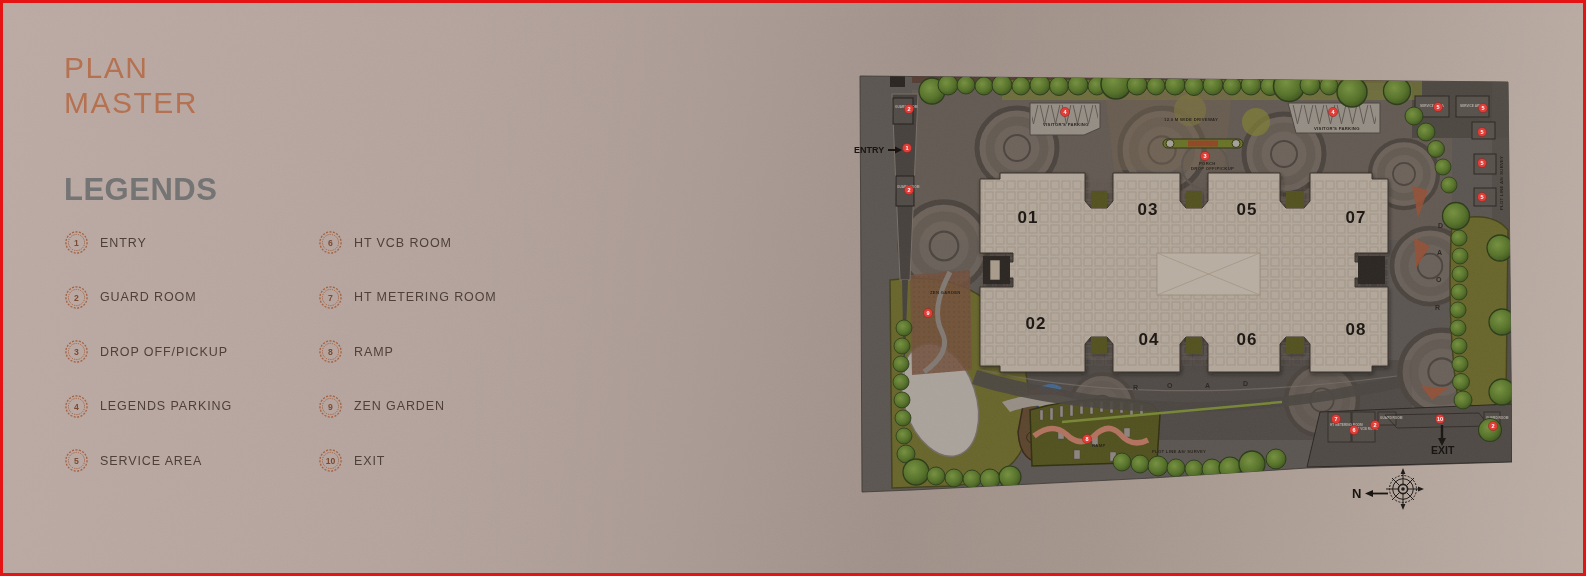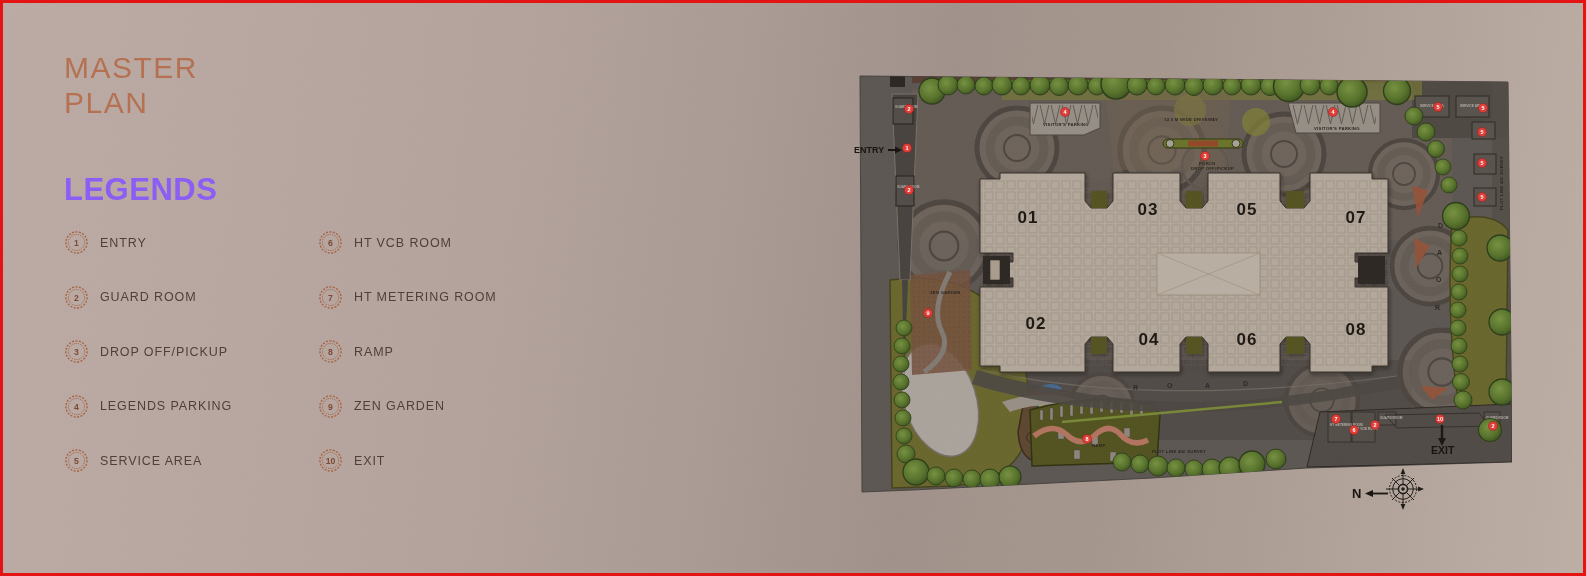--- a/index.html
+++ b/index.html
@@ -6,21 +6,21 @@
   body{
     width:1586px;height:576px;overflow:hidden;position:relative;
     font-family:"Liberation Sans", sans-serif;
     background:linear-gradient(97deg,#bcaba4 0%,#b5a49d 28%,#ab9c95 44%,#a0918a 58%,#a5968d 70%,#b0a198 84%,#bdafa6 100%);
   }
   .red-border{position:absolute;inset:0;border:3px solid #e51414;pointer-events:none;z-index:40;}
   .grain{position:absolute;inset:0;z-index:30;pointer-events:none;opacity:.6;}
   .title{position:absolute;left:64px;top:50px;font-size:30px;line-height:35px;
          color:#b5704f;letter-spacing:1.5px;font-weight:400;}
   .legends-heading{position:absolute;left:64px;top:172px;font-size:31px;font-weight:800;
-         color:#8b5cf6;letter-spacing:.5px;}
+         color:#737373;letter-spacing:.5px;}
   .legend-col{position:absolute;top:230px;width:250px;}
   .legend-col.c1{left:64px;} .legend-col.c2{left:318px;}
   .legend-item{display:flex;align-items:center;height:25px;margin-bottom:29.5px;}
   .legend-item .badge{width:25px;height:25px;flex:0 0 25px;}
   .legend-item .lbl{margin-left:11px;font-size:12.5px;letter-spacing:.9px;color:#4c3d37;}
   .badge circle{fill:none;stroke:#a5603f;}
   .badge text{fill:#7a4830;font-size:9px;font-weight:bold;text-anchor:middle;}
   .plan-wrap{position:absolute;left:852px;top:70px;width:660px;height:440px;}
   svg{display:block;}
   .tiny{font-size:4.2px;fill:#2a241f;font-weight:bold;letter-spacing:.3px;}
@@ -29,22 +29,22 @@
   .roadL{font-size:7px;font-weight:bold;fill:#2e2a26;}
   .mk circle{fill:#e23b35;stroke:#8f1f1c;stroke-width:.5;}
   .mk text{fill:#fff;font-size:5.5px;font-weight:bold;text-anchor:middle;}
 </style>
 </head>
 <body>
 
 <div class="red-border"></div>
 
 <div class="title">
+  <div>PLAN</div>
   <div>MASTER</div>
-  <div>PLAN</div>
 </div>
 <div class="legends-heading">LEGENDS</div>
 
 <div class="legend-col c1">
   <div class="legend-item">
     <svg class="badge" viewBox="-13 -13 26 26">
         <circle r="11" stroke-width="1.4" stroke-dasharray="2.1 1.5"></circle>
         <circle r="8.4" stroke-width="1" stroke-dasharray="1.3 1.1"></circle>
         <text y="3.3">1</text>
       </svg>

